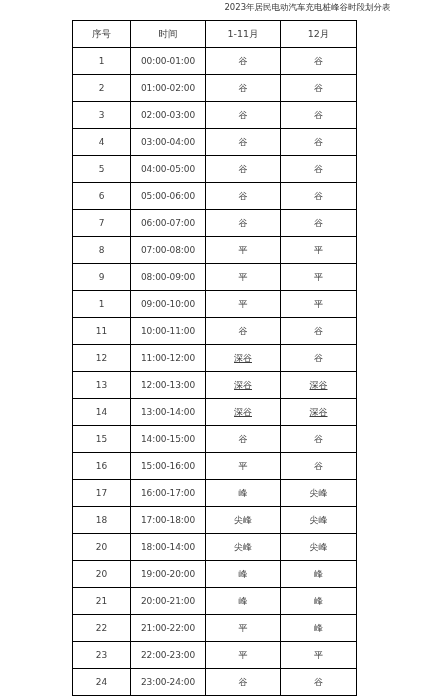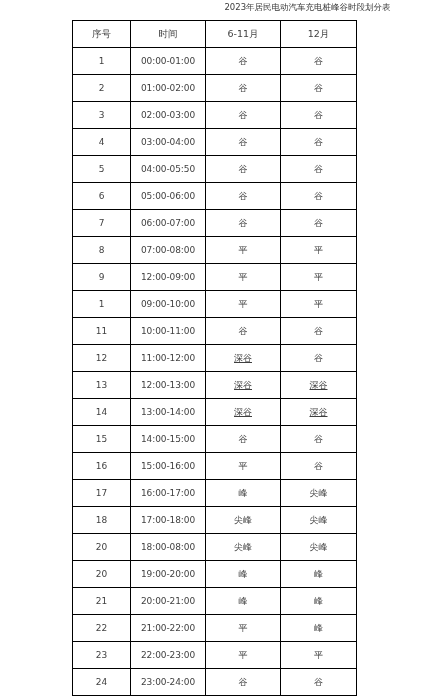--- a/index.html
+++ b/index.html
@@ -88,21 +88,21 @@
     <colgroup>
       <col class="c-idx">
       <col class="c-time">
       <col class="c-p1">
       <col class="c-p2">
     </colgroup>
     <thead>
       <tr>
         <th>序号</th>
         <th>时间</th>
-        <th>6-11月</th>
+        <th>1-11月</th>
         <th>12月</th>
       </tr>
     </thead>
     <tbody id="schedule-body">
         <tr>
           <td>1</td>
           <td class="time-cell">00:00-01:00</td>
           <td class="lvl-gu">谷</td>
           <td class="lvl-gu">谷</td>
         </tr>
@@ -119,21 +119,21 @@
           <td class="lvl-gu">谷</td>
         </tr>
         <tr>
           <td>4</td>
           <td class="time-cell">03:00-04:00</td>
           <td class="lvl-gu">谷</td>
           <td class="lvl-gu">谷</td>
         </tr>
         <tr>
           <td>5</td>
-          <td class="time-cell">04:00-05:50</td>
+          <td class="time-cell">04:00-05:00</td>
           <td class="lvl-gu">谷</td>
           <td class="lvl-gu">谷</td>
         </tr>
         <tr>
           <td>6</td>
           <td class="time-cell">05:00-06:00</td>
           <td class="lvl-gu">谷</td>
           <td class="lvl-gu">谷</td>
         </tr>
         <tr>
@@ -143,21 +143,21 @@
           <td class="lvl-gu">谷</td>
         </tr>
         <tr>
           <td>8</td>
           <td class="time-cell">07:00-08:00</td>
           <td class="lvl-ping">平</td>
           <td class="lvl-ping">平</td>
         </tr>
         <tr>
           <td>9</td>
-          <td class="time-cell">12:00-09:00</td>
+          <td class="time-cell">08:00-09:00</td>
           <td class="lvl-ping">平</td>
           <td class="lvl-ping">平</td>
         </tr>
         <tr>
           <td>1</td>
           <td class="time-cell">09:00-10:00</td>
           <td class="lvl-ping">平</td>
           <td class="lvl-ping">平</td>
         </tr>
         <tr>
@@ -203,21 +203,21 @@
           <td class="lvl-jianfeng">尖峰</td>
         </tr>
         <tr>
           <td>18</td>
           <td class="time-cell">17:00-18:00</td>
           <td class="lvl-jianfeng">尖峰</td>
           <td class="lvl-jianfeng">尖峰</td>
         </tr>
         <tr>
           <td>20</td>
-          <td class="time-cell">18:00-08:00</td>
+          <td class="time-cell">18:00-14:00</td>
           <td class="lvl-jianfeng">尖峰</td>
           <td class="lvl-jianfeng">尖峰</td>
         </tr>
         <tr>
           <td>20</td>
           <td class="time-cell">19:00-20:00</td>
           <td class="lvl-feng">峰</td>
           <td class="lvl-feng">峰</td>
         </tr>
         <tr>

